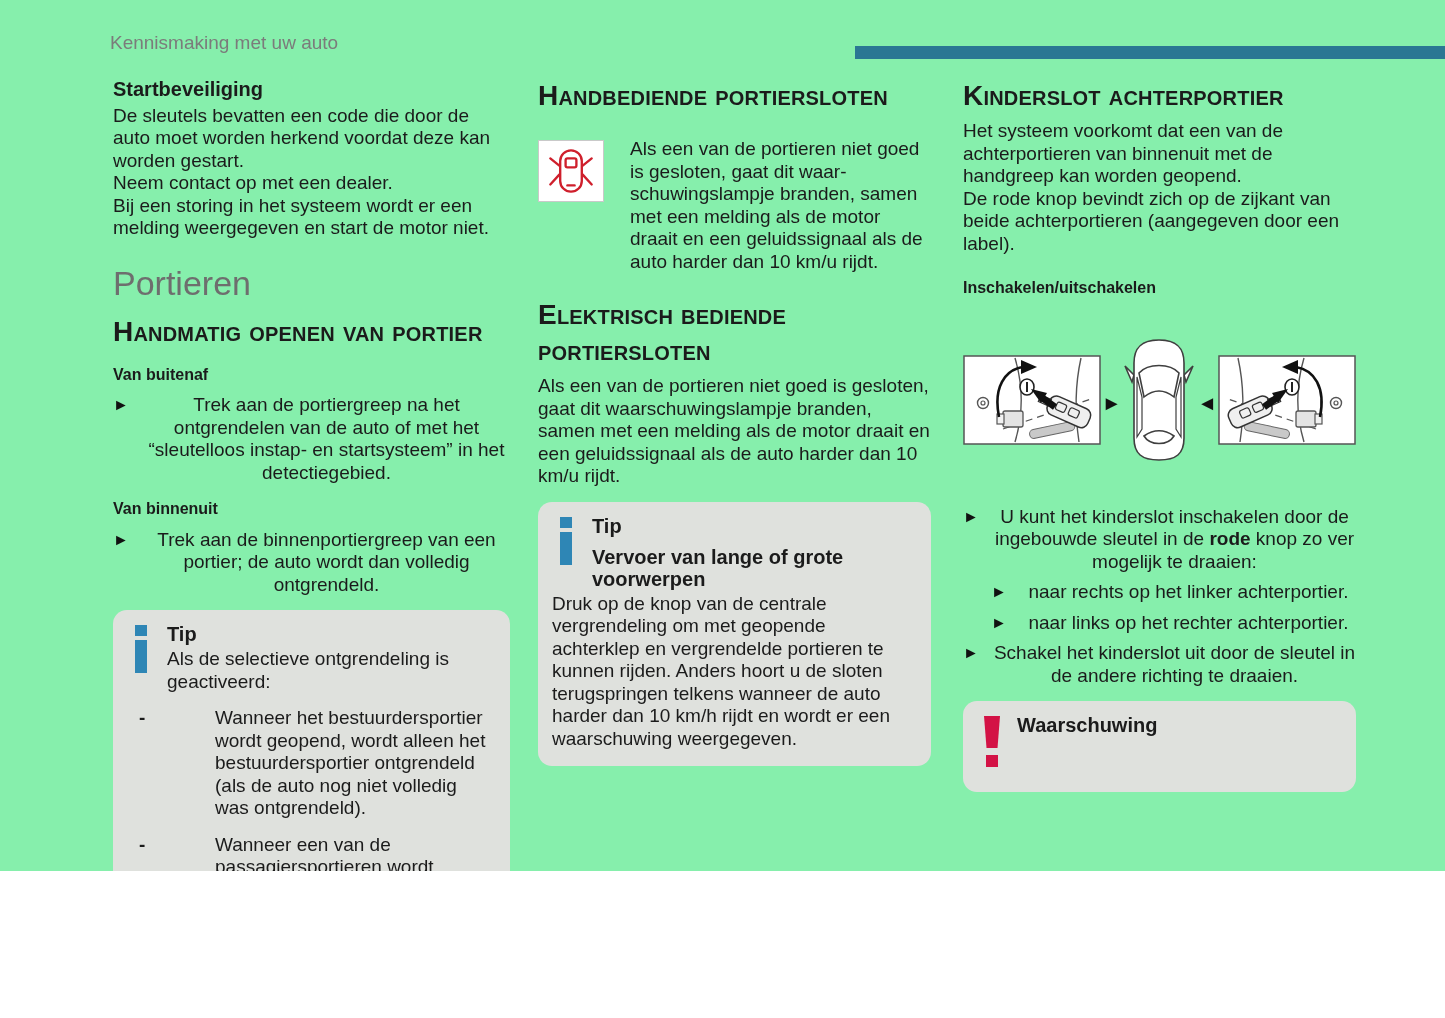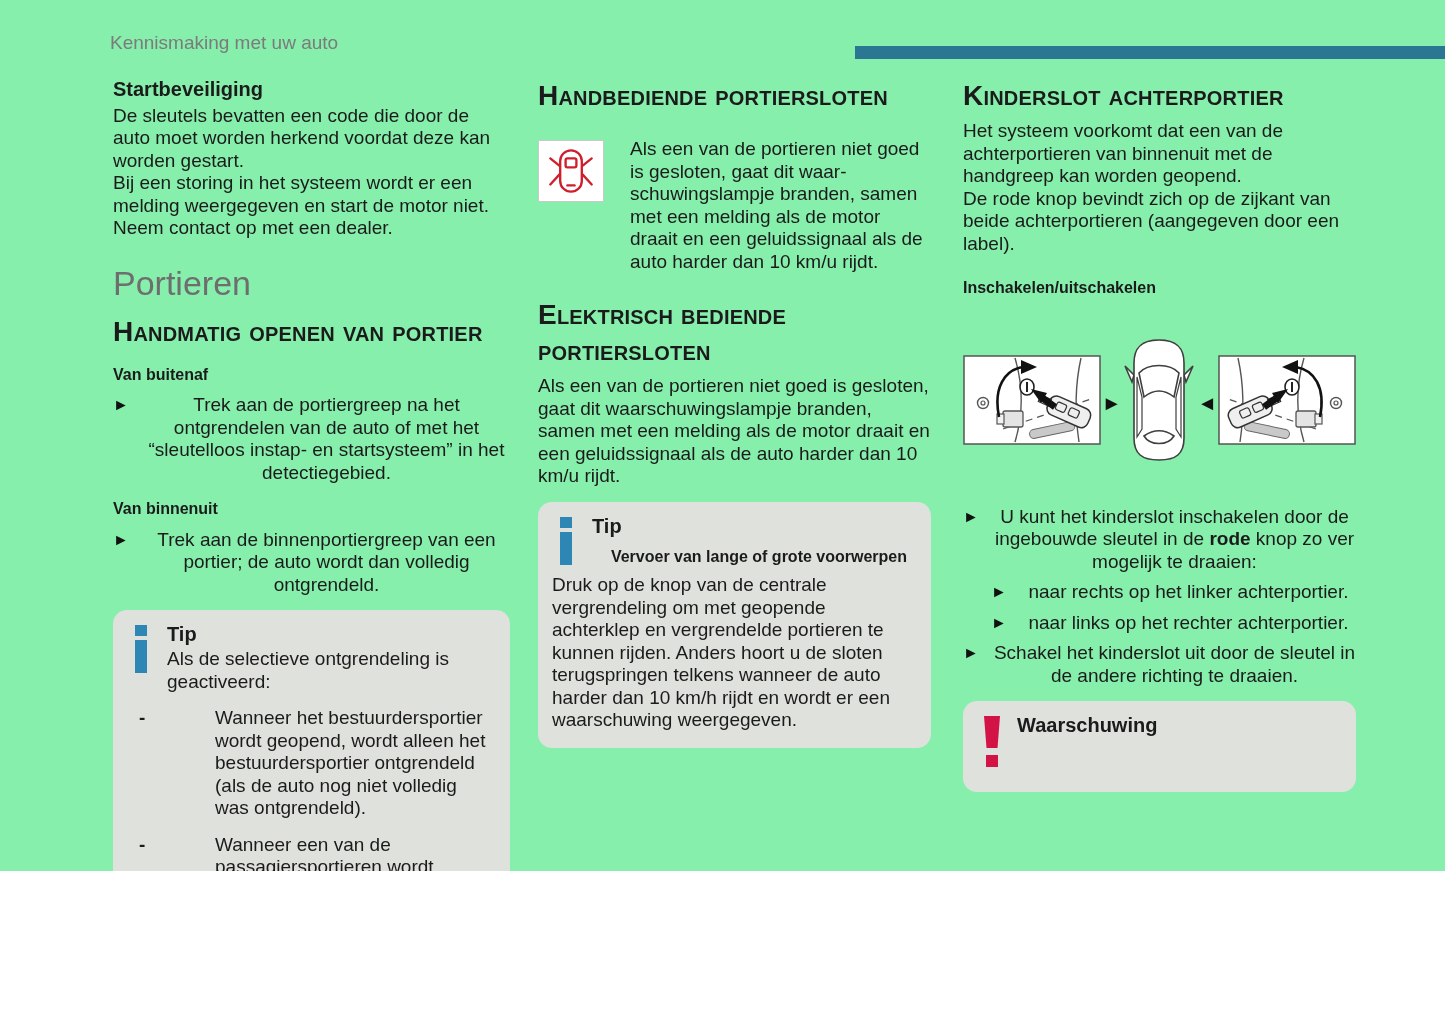--- a/index.html
+++ b/index.html
@@ -35,21 +35,21 @@
   .btext { flex:1;text-align:center; }
   .brow.nested { margin-left:28px; margin-top:8px; }
 
   
   .graybox {
     background:#dfe1dd; border-radius:14px; padding:12px 24px 16px 14px;
     margin-top:14px;
   }
   .box-icon { float:left; margin:3px 12px 2px 2px; }
   .box-label { font-size:20px; font-weight:bold; line-height:24px; }
-  .box-subtitle { font-size:16px; font-weight:bold; margin-top:8px;text-align:right; }
+  .box-subtitle { font-size:20px; font-weight:bold; margin-top:8px; }
   .box-text { margin-top:2px; }
   .clear { clear:both; }
 
   .ditem { display:flex; margin:14px 0 0 12px; }
   .dmark { flex:none; width:28px; font-weight:bold; }
   .dtext { flex:1;margin-left:48px; }
 
   
   .iconrow { display:flex; gap:26px; margin-top:24px; }
   .sigbox {
@@ -68,22 +68,22 @@
 <body>
 
 <div class="page">
 
   <div class="runhead">Kennismaking met uw auto</div>
   <div class="topbar"></div>
 
   <div class="col col1">
     <div class="bold-head">Startbeveiliging</div>
     <p>De sleutels bevatten een code die door de auto moet worden herkend voordat deze kan worden gestart.</p>
+    <p>Neem contact op met een dealer.</p>
     <p>Bij een storing in het systeem wordt er een melding weergegeven en start de motor niet.</p>
-    <p>Neem contact op met een dealer.</p>
 
     <div class="chapter">Portieren</div>
 
     <div class="sc">Handmatig openen van portier</div>
 
     <div class="sub-head">Van buitenaf</div>
     <div class="brow">
       <span class="bmark">►</span>
       <span class="btext">Trek aan de portiergreep na het ontgrendelen van de auto of met het “sleutelloos instap- en startsysteem” in het detectiegebied.</span>
     </div>

